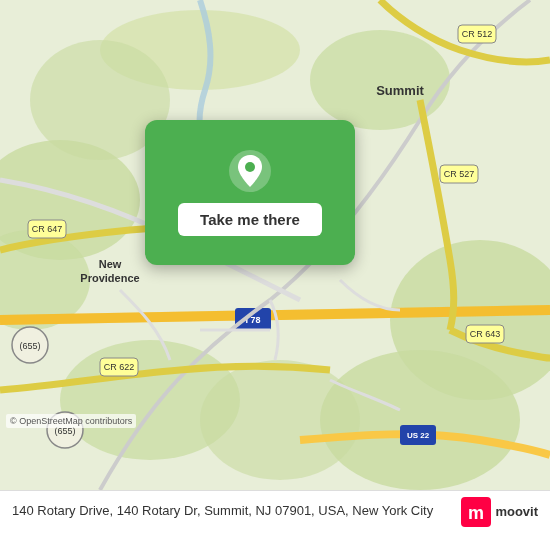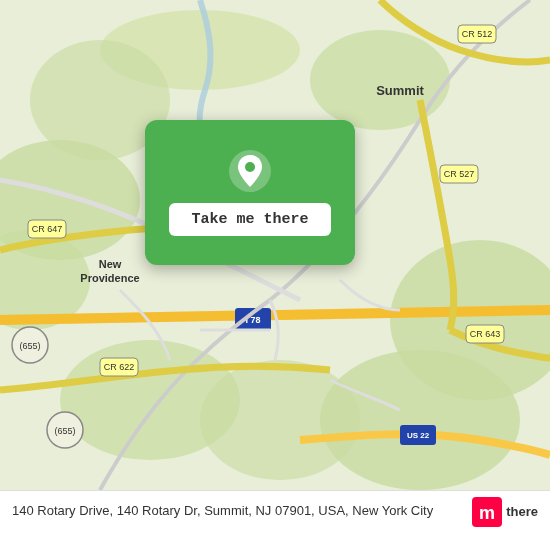--- a/index.html
+++ b/index.html
@@ -54,21 +54,20 @@
     #take-me-there-btn {
       background: white;
       color: #333;
       border: none;
       border-radius: 6px;
       padding: 8px 22px;
       font-size: 15px;
       font-weight: 600;
       cursor: pointer;
       white-space: nowrap;
-      font-family: Liberation Mono, monospace;
     }
 
     #bottom-bar {
       width: 550px;
       height: 42px;
       background: white;
       display: flex;
       align-items: center;
       padding: 0 12px;
       border-top: 1px solid #ddd;
@@ -188,25 +187,28 @@
 
     <svg id="location-pin" viewBox="0 0 44 44" xmlns="http://www.w3.org/2000/svg">
       <circle cx="22" cy="22" r="21" fill="rgba(255,255,255,0.25)"></circle>
       <path d="M22 6 C15 6, 10 11, 10 18 C10 26, 22 38, 22 38 C22 38, 34 26, 34 18 C34 11, 29 6, 22 6Z" fill="white"></path>
       <circle cx="22" cy="18" r="5" fill="#4caf50"></circle>
     </svg>
 
     <button id="take-me-there-btn">Take me there</button>
   </div>
 
+  <div id="osm-credit">
+    <span>© OpenStreetMap contributors</span>
+  </div>
 </div>
 
 <div id="bottom-bar">
   <span id="address-text">140 Rotary Drive, 140 Rotary Dr, Summit, NJ 07901, USA, New York City</span>
   <div id="moovit-logo">
 
     <svg id="moovit-icon" viewBox="0 0 30 30" xmlns="http://www.w3.org/2000/svg">
       <rect width="30" height="30" rx="4" fill="#f04"></rect>
       <text x="15" y="22" text-anchor="middle" font-size="18" fill="white" font-weight="bold">m</text>
     </svg>
-    <span id="moovit-text">there</span>
+    <span id="moovit-text">moovit</span>
   </div>
 </div>
 
 </body></html>

